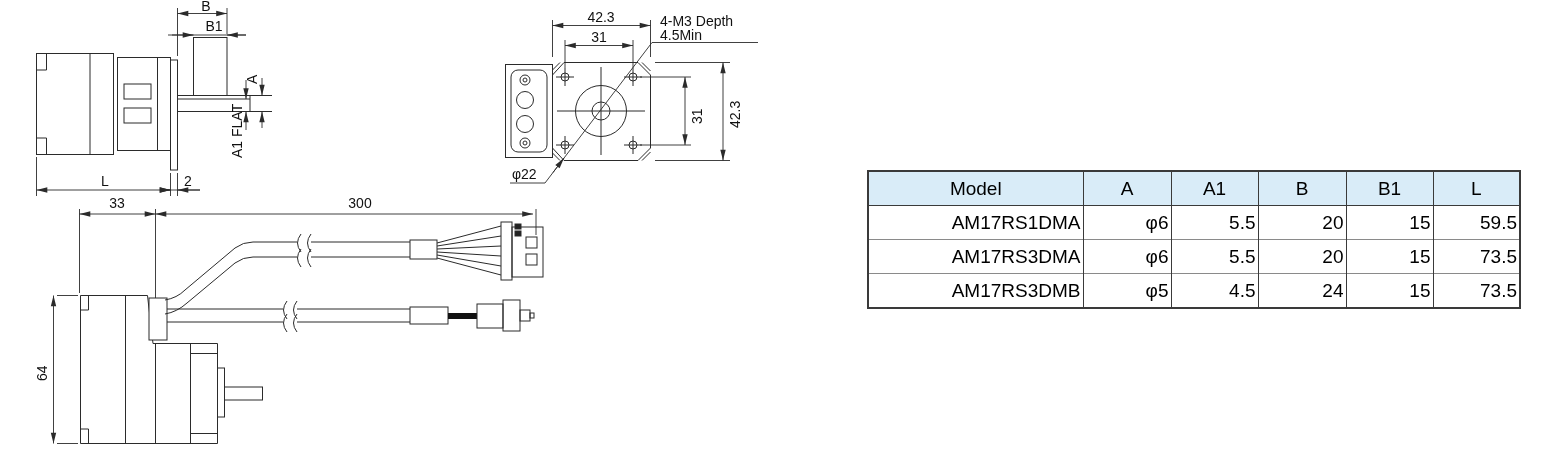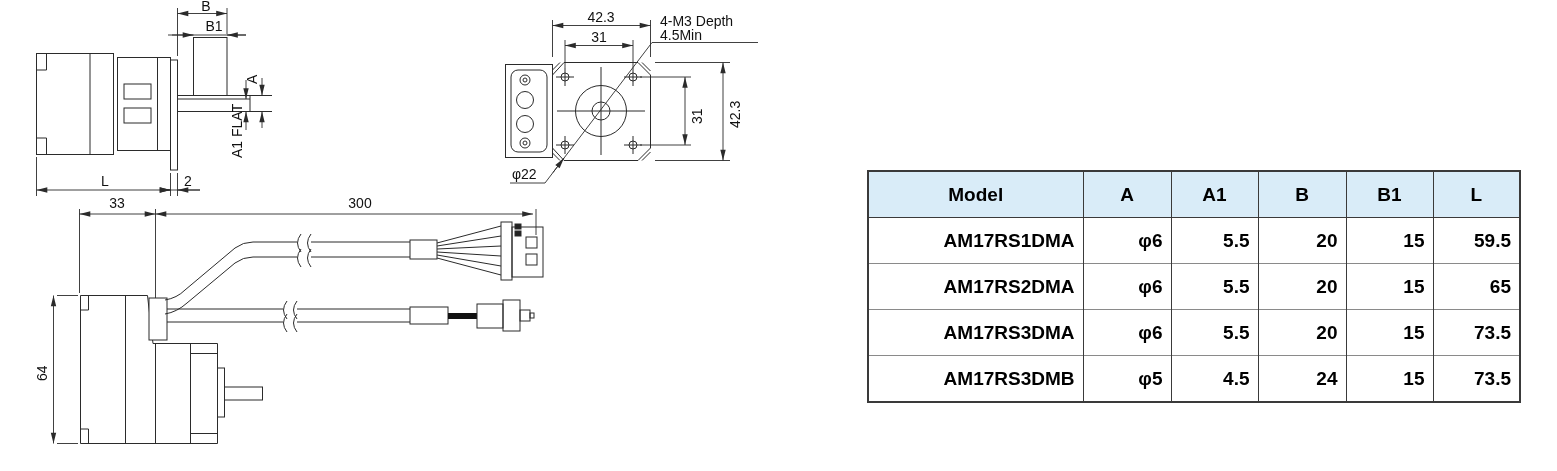--- a/index.html
+++ b/index.html
@@ -7,21 +7,21 @@
          font-family:"Liberation Sans",sans-serif;overflow:hidden;}
   .drawing{position:absolute;}
   svg{display:block;}
   svg text{font-family:"Liberation Sans",sans-serif;fill:#111;font-size:14px;}
   svg .ln{stroke:#2b2b2b;stroke-width:1;fill:none;}
   svg .thin{stroke:#2b2b2b;stroke-width:0.9;fill:none;}
   table.spec{position:absolute;left:867px;top:170px;width:652px;
              border-collapse:collapse;table-layout:fixed;font-size:19px;
              color:#000;text-align:center;border:2px solid #3a3a3a;}
   .spec th,.spec td{border-left:1.4px solid #3a3a3a;border-right:1.4px solid #3a3a3a;
-                    height:29px;padding:8px;font-weight:bold;overflow:hidden;white-space:nowrap;}
+                    height:29px;padding:2px;font-weight:normal;overflow:hidden;white-space:nowrap;}
   .spec thead th{border-bottom:1.6px solid #3a3a3a;}
   .spec tbody td{border-top:1px solid #8a8a8a;text-align:right;}
 </style>
 </head>
 <body>
 
 <div class="stage">
 
   <div class="drawing" style="left:0;top:0;">
     <svg width="280" height="210" viewBox="0 0 280 210">
@@ -257,28 +257,20 @@
     <tbody>
       <tr>
         <td>AM17RS1DMA</td>
         <td>φ6</td>
         <td>5.5</td>
         <td>20</td>
         <td>15</td>
         <td>59.5</td>
       </tr>
       <tr>
-        <td>AM17RS2DMA</td>
-        <td>φ6</td>
-        <td>5.5</td>
-        <td>20</td>
-        <td>15</td>
-        <td>65</td>
-      </tr>
-      <tr>
         <td>AM17RS3DMA</td>
         <td>φ6</td>
         <td>5.5</td>
         <td>20</td>
         <td>15</td>
         <td>73.5</td>
       </tr>
       <tr>
         <td>AM17RS3DMB</td>
         <td>φ5</td>

